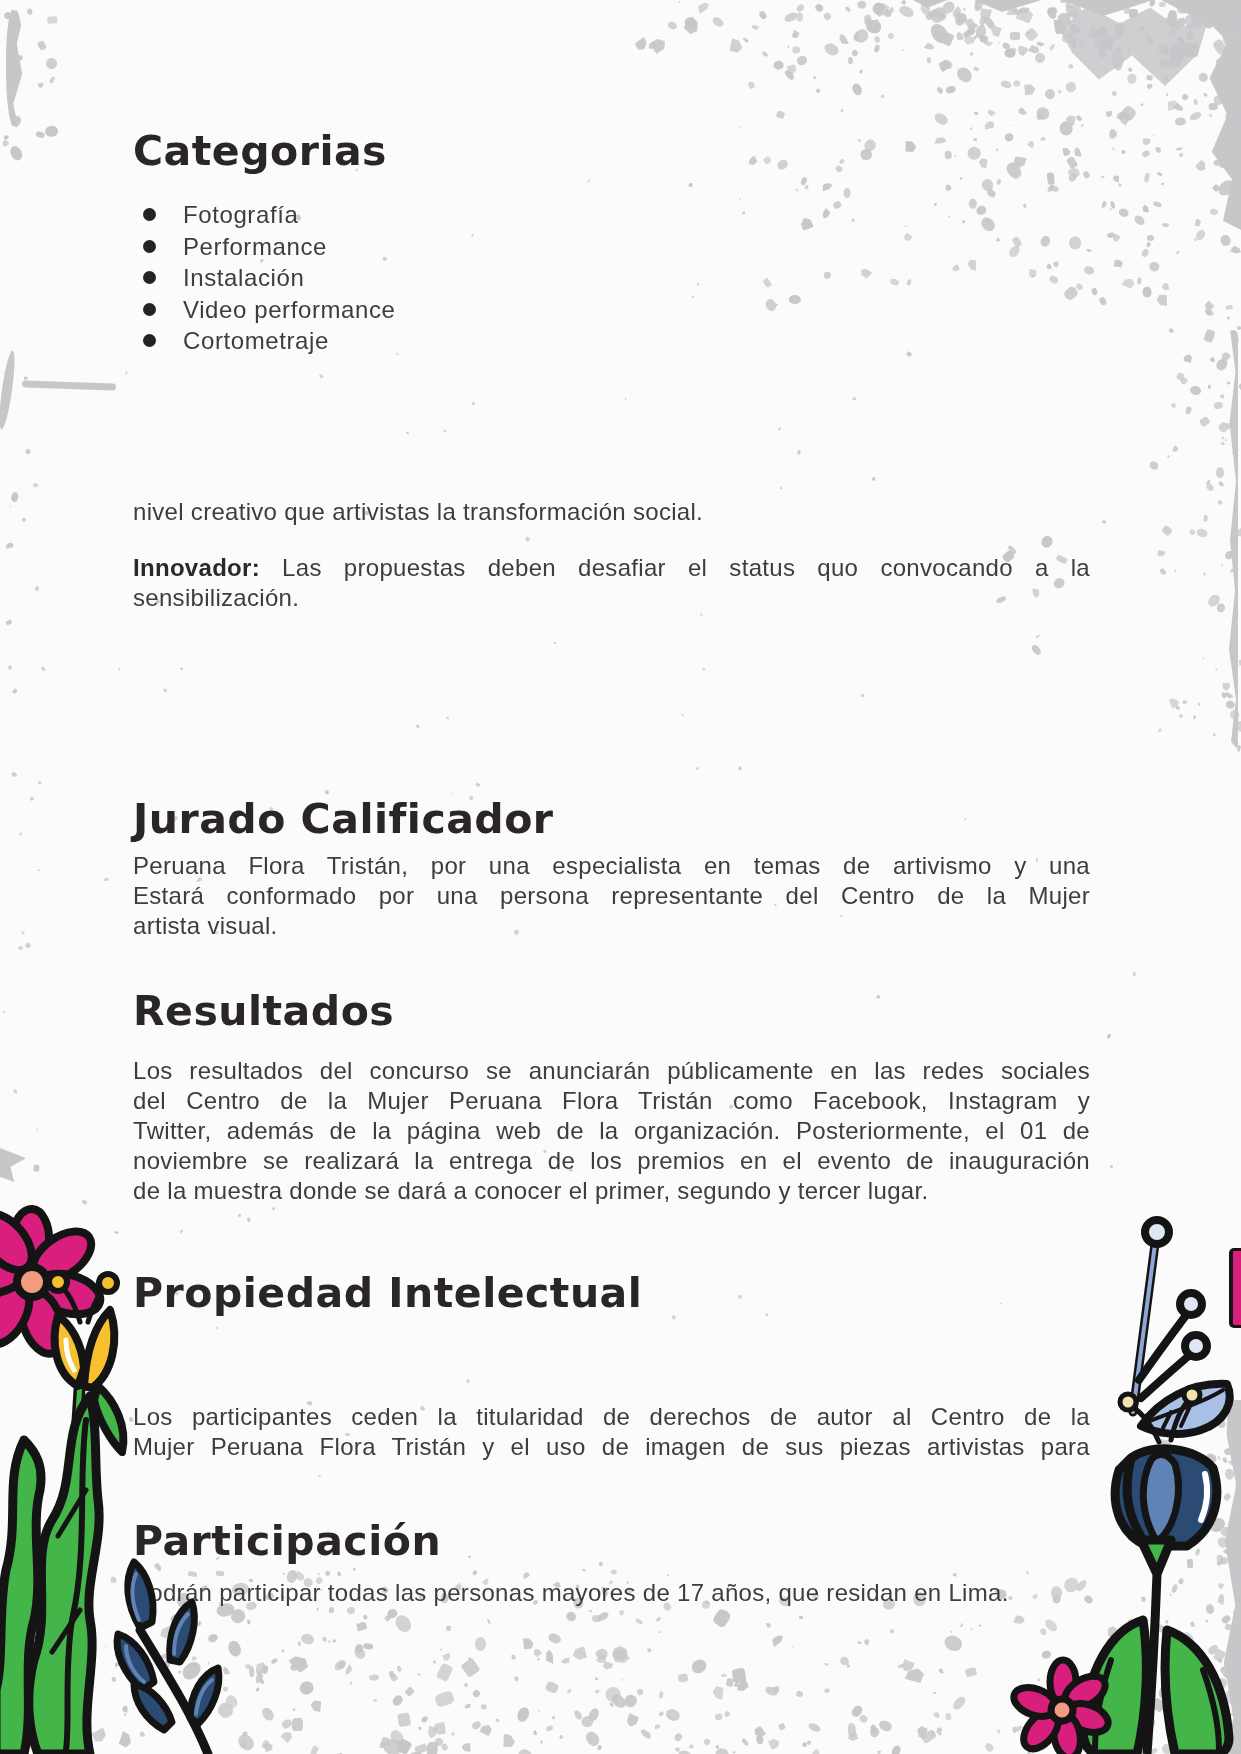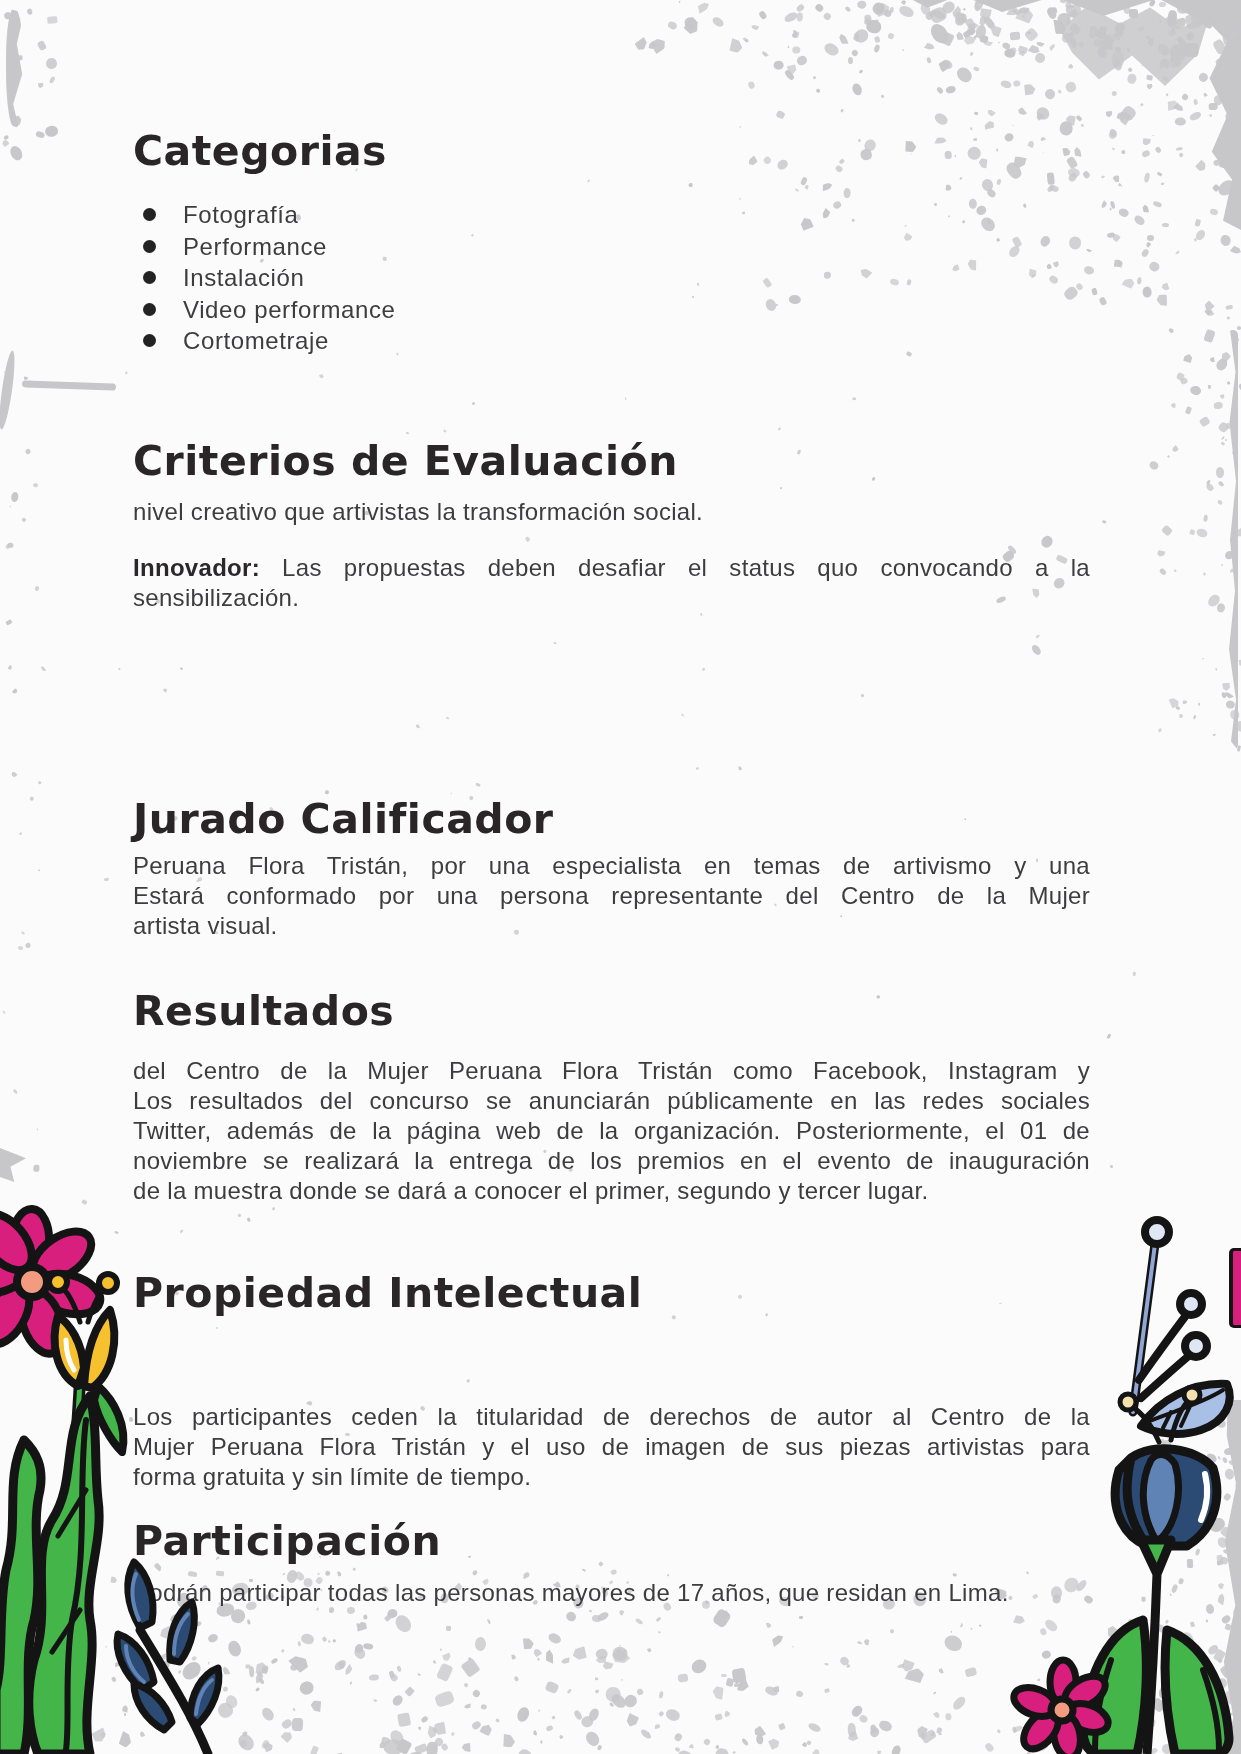--- a/index.html
+++ b/index.html
@@ -87,21 +87,20 @@
   <div class="sec-body" id="b0">
     <ul class="cat-list">
         <li>Fotografía</li>
         <li>Performance</li>
         <li>Instalación</li>
         <li>Video performance</li>
         <li>Cortometraje</li>
       </ul>
   </div>
 
-  <h2 class="sec-title" id="t1">Criterios de Evaluación</h2>
   <div class="sec-body" id="b1">
       <div class="para">
         <div class="jline last">nivel creativo que artivistas la transformación social.</div>
       </div>
       <div class="para">
         <div class="jline"><b class="lead">Innovador:</b> Las propuestas deben desafiar el status quo convocando a la</div>
         <div class="jline last">sensibilización.</div>
       </div>
     </div>
 
@@ -110,34 +109,33 @@
       <div class="para">
         <div class="jline">Peruana Flora Tristán, por una especialista en temas de artivismo y una</div>
         <div class="jline">Estará conformado por una persona representante del Centro de la Mujer</div>
         <div class="jline last">artista visual.</div>
       </div>
     </div>
 
   <h2 class="sec-title" id="t3">Resultados</h2>
   <div class="sec-body" id="b3">
       <div class="para">
+        <div class="jline">Los resultados del concurso se anunciarán públicamente en las redes sociales</div>
         <div class="jline">del Centro de la Mujer Peruana Flora Tristán como Facebook, Instagram y</div>
-        <div class="jline">Los resultados del concurso se anunciarán públicamente en las redes sociales</div>
         <div class="jline">Twitter, además de la página web de la organización. Posteriormente, el 01 de</div>
         <div class="jline">noviembre se realizará la entrega de los premios en el evento de inauguración</div>
         <div class="jline last">de la muestra donde se dará a conocer el primer, segundo y tercer lugar.</div>
       </div>
     </div>
 
   <h2 class="sec-title" id="t4">Propiedad Intelectual</h2>
   <div class="sec-body" id="b4">
       <div class="para">
         <div class="jline">Los participantes ceden la titularidad de derechos de autor al Centro de la</div>
         <div class="jline">Mujer Peruana Flora Tristán y el uso de imagen de sus piezas artivistas para</div>
-        <div class="jline last">forma gratuita y sin límite de tiempo.</div>
       </div>
     </div>
 
   <h2 class="sec-title" id="t5">Participación</h2>
   <div class="sec-body" id="b5">
       <div class="para">
         <div class="jline last">Podrán participar todas las personas mayores de 17 años, que residan en Lima.</div>
       </div>
     </div>
 

